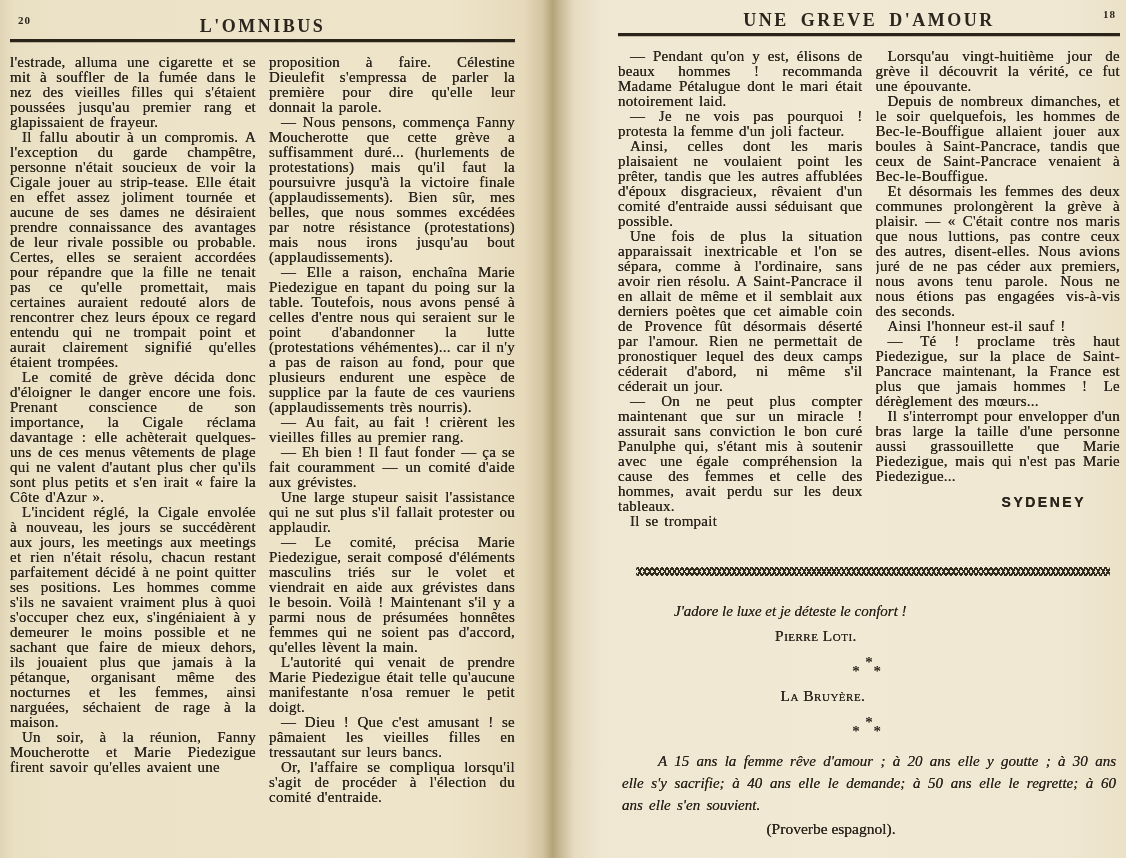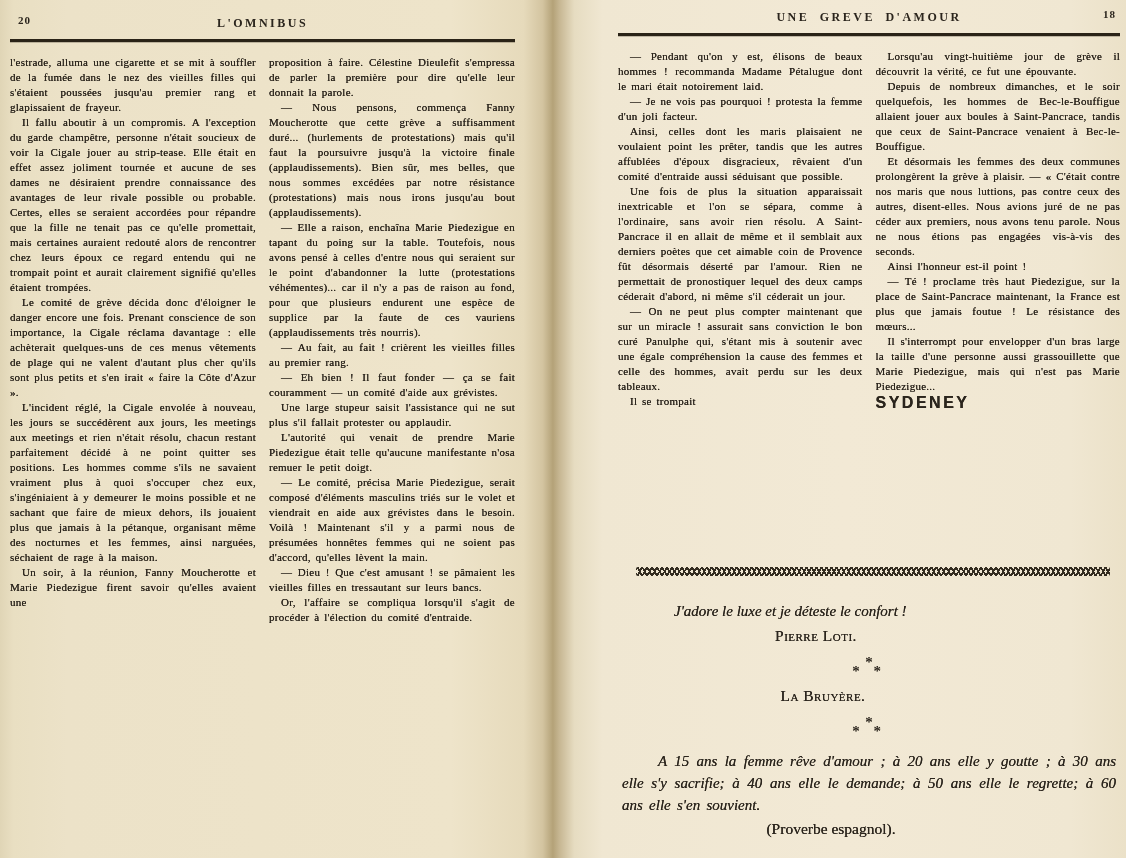--- a/index.html
+++ b/index.html
@@ -15,39 +15,39 @@
   
   .page{ position:absolute; top:0; }
   .page-left{ left:10px; top:14px; width:505px; }
   .page-right{ left:618px; top:8px; width:502px; }
   .running-head{ position:relative; height:20px; font-weight:bold; font-size:14px; }
   .running-head .pagenum{ position:absolute; top:0; font-size:11px; letter-spacing:1px; }
   .page-left .pagenum{ left:8px; }
   .page-right .pagenum{ right:4px; }
   .running-head .head-title{
     position:absolute; left:0; right:0; text-align:center;
-    font-size:12px; letter-spacing:2.5px; word-spacing:5px; top:2px;
+    font-size:18px; letter-spacing:2.5px; word-spacing:5px; top:2px;
   }
   .head-rule{ height:3px; background:#2a2317; margin-top:5px; box-shadow:0 1px 0 rgba(42,35,23,.25); }
   
   .cols{ display:flex; gap:13px; margin-top:13px; }
   .col{ width:246px; overflow:hidden; }
   .page-left .col{ height:778px; }
   .page-right .col{ height:508px; }
   .col p.para{
     margin:0; text-align:justify; text-indent:12px;
-    font-size:11px; line-height:15px;
+    font-size:15px; line-height:15px;
     letter-spacing:0.25px; word-spacing:1.8px;
     text-shadow:0 0 0.35px currentColor;
   }
   .col p.para.cont{ text-indent:0; }
   .signature{
-    margin-top:0; padding-right:34px;
+    margin-top:10px; text-align:right; padding-right:34px;
     font-family:"Liberation Sans", sans-serif; font-weight:bold;
-    font-size:16px; letter-spacing:2.5px; text-shadow:0 0 .3px currentColor;
+    font-size:14px; letter-spacing:2.5px; text-shadow:0 0 .3px currentColor;
   }
   
   .braid{
     height:9px; margin:10px 10px 0 18px;
     background:
       repeating-linear-gradient(118deg, #332c20 0 1.8px, transparent 1.8px 4.4px),
       repeating-linear-gradient(62deg,  #332c20 0 1.8px, transparent 1.8px 4.4px);
     border-radius:2px;
   }
   
@@ -92,22 +92,22 @@
           <p class="para">L'incident réglé, la Cigale envolée à nouveau, les jours se succédèrent aux jours, les meetings aux meetings et rien n'était résolu, chacun restant parfaitement décidé à ne point quitter ses positions. Les hommes comme s'ils ne savaient vraiment plus à quoi s'occuper chez eux, s'ingéniaient à y demeurer le moins possible et ne sachant que faire de mieux dehors, ils jouaient plus que jamais à la pétanque, organisant même des nocturnes et les femmes, ainsi narguées, séchaient de rage à la maison.</p>
           <p class="para">Un soir, à la réunion, Fanny Moucherotte et Marie Piedezigue firent savoir qu'elles avaient une</p>
         </div>
       <div class="col">
           <p class="para cont">proposition à faire. Célestine Dieulefit s'empressa de parler la première pour dire qu'elle leur donnait la parole.</p>
           <p class="para">— Nous pensons, commença Fanny Moucherotte que cette grève a suffisamment duré... (hurlements de protestations) mais qu'il faut la poursuivre jusqu'à la victoire finale (applaudissements). Bien sûr, mes belles, que nous sommes excédées par notre résistance (protestations) mais nous irons jusqu'au bout (applaudissements).</p>
           <p class="para">— Elle a raison, enchaîna Marie Piedezigue en tapant du poing sur la table. Toutefois, nous avons pensé à celles d'entre nous qui seraient sur le point d'abandonner la lutte (protestations véhémentes)... car il n'y a pas de raison au fond, pour que plusieurs endurent une espèce de supplice par la faute de ces vauriens (applaudissements très nourris).</p>
           <p class="para">— Au fait, au fait ! crièrent les vieilles filles au premier rang.</p>
           <p class="para">— Eh bien ! Il faut fonder — ça se fait couramment — un comité d'aide aux grévistes.</p>
           <p class="para">Une large stupeur saisit l'assistance qui ne sut plus s'il fallait protester ou applaudir.</p>
+          <p class="para">— Le comité, précisa Marie Piedezigue, serait composé d'éléments masculins triés sur le volet et viendrait en aide aux grévistes dans le besoin. Voilà ! Maintenant s'il y a parmi nous de présumées honnêtes femmes qui ne soient pas d'accord, qu'elles lèvent la main.</p>
           <p class="para">L'autorité qui venait de prendre Marie Piedezigue était telle qu'aucune manifestante n'osa remuer le petit doigt.</p>
-          <p class="para">— Le comité, précisa Marie Piedezigue, serait composé d'éléments masculins triés sur le volet et viendrait en aide aux grévistes dans le besoin. Voilà ! Maintenant s'il y a parmi nous de présumées honnêtes femmes qui ne soient pas d'accord, qu'elles lèvent la main.</p>
           <p class="para">— Dieu ! Que c'est amusant ! se pâmaient les vieilles filles en tressautant sur leurs bancs.</p>
           <p class="para">Or, l'affaire se compliqua lorsqu'il s'agit de procéder à l'élection du comité d'entraide.</p>
         </div>
     </div>
   </div>
 
   <div class="page page-right">
     <div class="running-head">
       <span class="head-title">UNE GREVE D'AMOUR</span>
       <span class="pagenum">18</span>
@@ -120,22 +120,22 @@
           <p class="para">Ainsi, celles dont les maris plaisaient ne voulaient point les prêter, tandis que les autres affublées d'époux disgracieux, rêvaient d'un comité d'entraide aussi séduisant que possible.</p>
           <p class="para">Une fois de plus la situation apparaissait inextricable et l'on se sépara, comme à l'ordinaire, sans avoir rien résolu. A Saint-Pancrace il en allait de même et il semblait aux derniers poètes que cet aimable coin de Provence fût désormais déserté par l'amour. Rien ne permettait de pronostiquer lequel des deux camps céderait d'abord, ni même s'il céderait un jour.</p>
           <p class="para">— On ne peut plus compter maintenant que sur un miracle ! assurait sans conviction le bon curé Panulphe qui, s'étant mis à soutenir avec une égale compréhension la cause des femmes et celle des hommes, avait perdu sur les deux tableaux.</p>
           <p class="para">Il se trompait</p>
         </div>
       <div class="col">
         <div>
             <p class="para">Lorsqu'au vingt-huitième jour de grève il découvrit la vérité, ce fut une épouvante.</p>
             <p class="para">Depuis de nombreux dimanches, et le soir quelquefois, les hommes de Bec-le-Bouffigue allaient jouer aux boules à Saint-Pancrace, tandis que ceux de Saint-Pancrace venaient à Bec-le-Bouffigue.</p>
             <p class="para">Et désormais les femmes des deux communes prolongèrent la grève à plaisir. — « C'était contre nos maris que nous luttions, pas contre ceux des autres, disent-elles. Nous avions juré de ne pas céder aux premiers, nous avons tenu parole. Nous ne nous étions pas engagées vis-à-vis des seconds.</p>
-            <p class="para">Ainsi l'honneur est-il point !</p>
-            <p class="para">— Té ! proclame très haut Piedezigue, sur la place de Saint-Pancrace maintenant, la France est plus que jamais foutue ! Le résistance des mœurs...</p>
+            <p class="para">Ainsi l'honneur est-il sauf !</p>
+            <p class="para">— Té ! proclame très haut Piedezigue, sur la place de Saint-Pancrace maintenant, la France est plus que jamais hommes ! Le dérèglement des mœurs...</p>
             <p class="para">Il s'interrompt pour envelopper d'un bras large la taille d'une personne aussi grassouillette que Marie Piedezigue, mais qui n'est pas Marie Piedezigue...</p>
           </div>
         <div class="signature">SYDENEY</div>
       </div>
     </div>
 
     <div class="braid"></div>
 
     <div class="quotes">
       <div class="q1">

